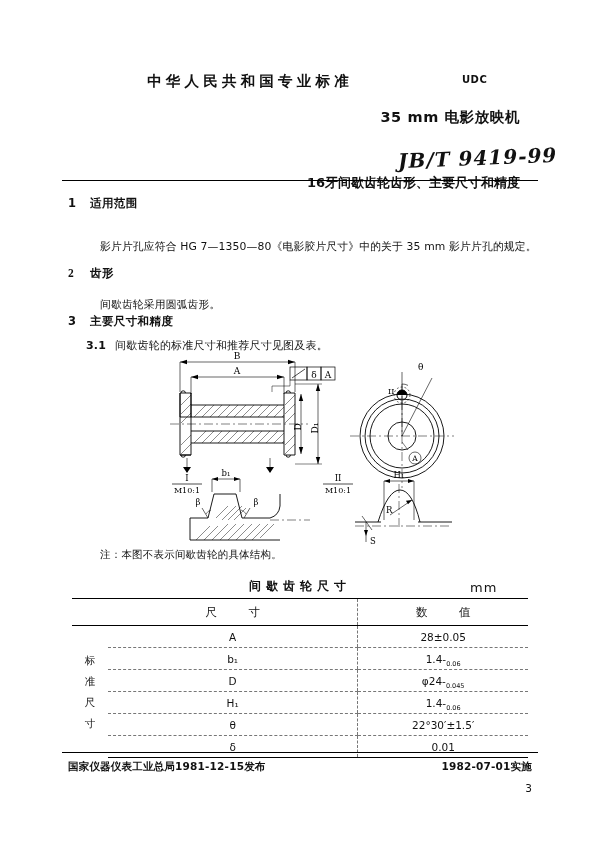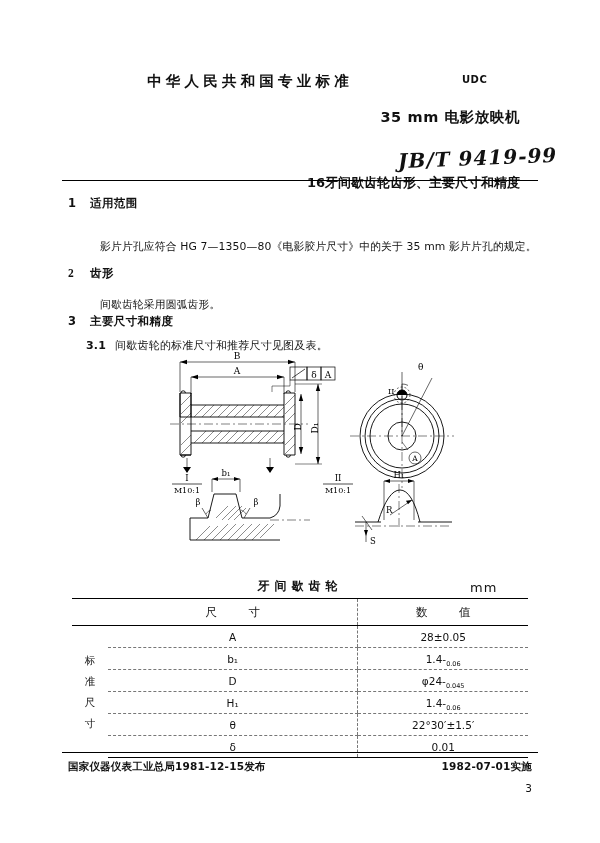--- a/index.html
+++ b/index.html
@@ -337,22 +337,23 @@
             <line x1="212" y1="166" x2="222" y2="180"></line>
             <line x1="216" y1="172" x2="216" y2="192"></line>
             <path d="M216,186 l-2,-6 h4 z" fill="#000" stroke="none"></path>
           </g>
           <text x="220" y="194" font-size="8.5" fill="#000" stroke="none">S</text>
         </g>
       </g>
     </svg>
   </div>
 
-
-  <div class="tbl-title">牙间歇齿轮</div>
+  <div class="note">注：本图不表示间歇齿轮的具体结构。</div>
+
+  <div class="tbl-title">间歇齿轮尺寸</div>
   <div class="tbl-unit">mm</div>
 
   <div class="tbl">
     <table>
       <tbody>
         <tr class="hdr">
           <td class="rule-h rule-b lbl-col"></td>
           <td class="rule-h rule-b dim-col">尺　寸</td>
           <td class="rule-h rule-b val-col vd">数　值</td>
         </tr>

